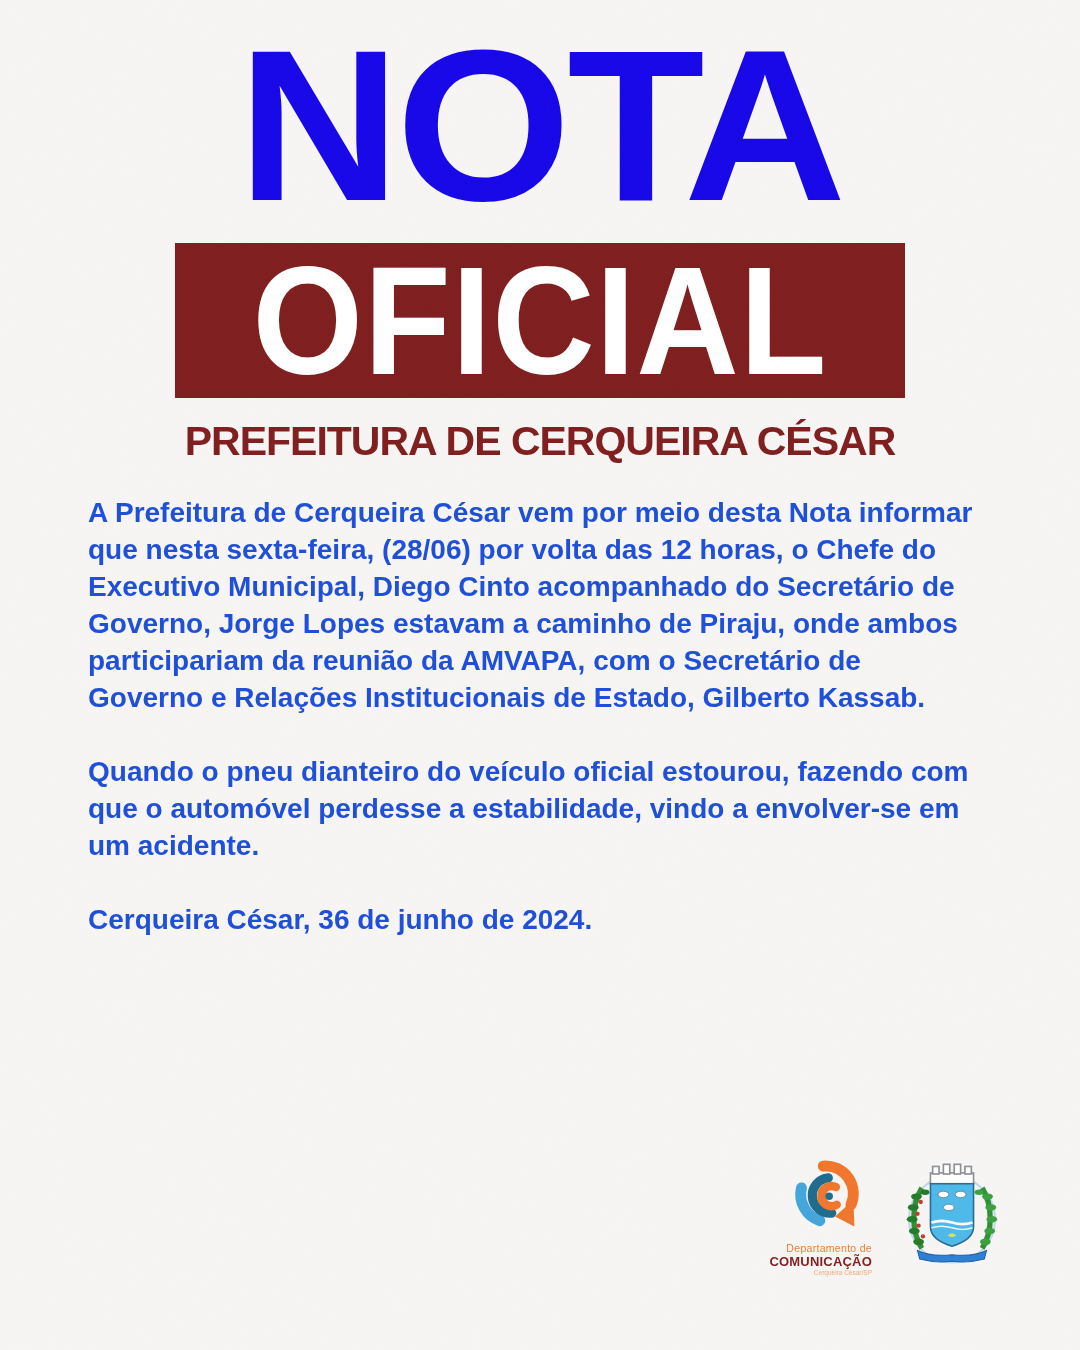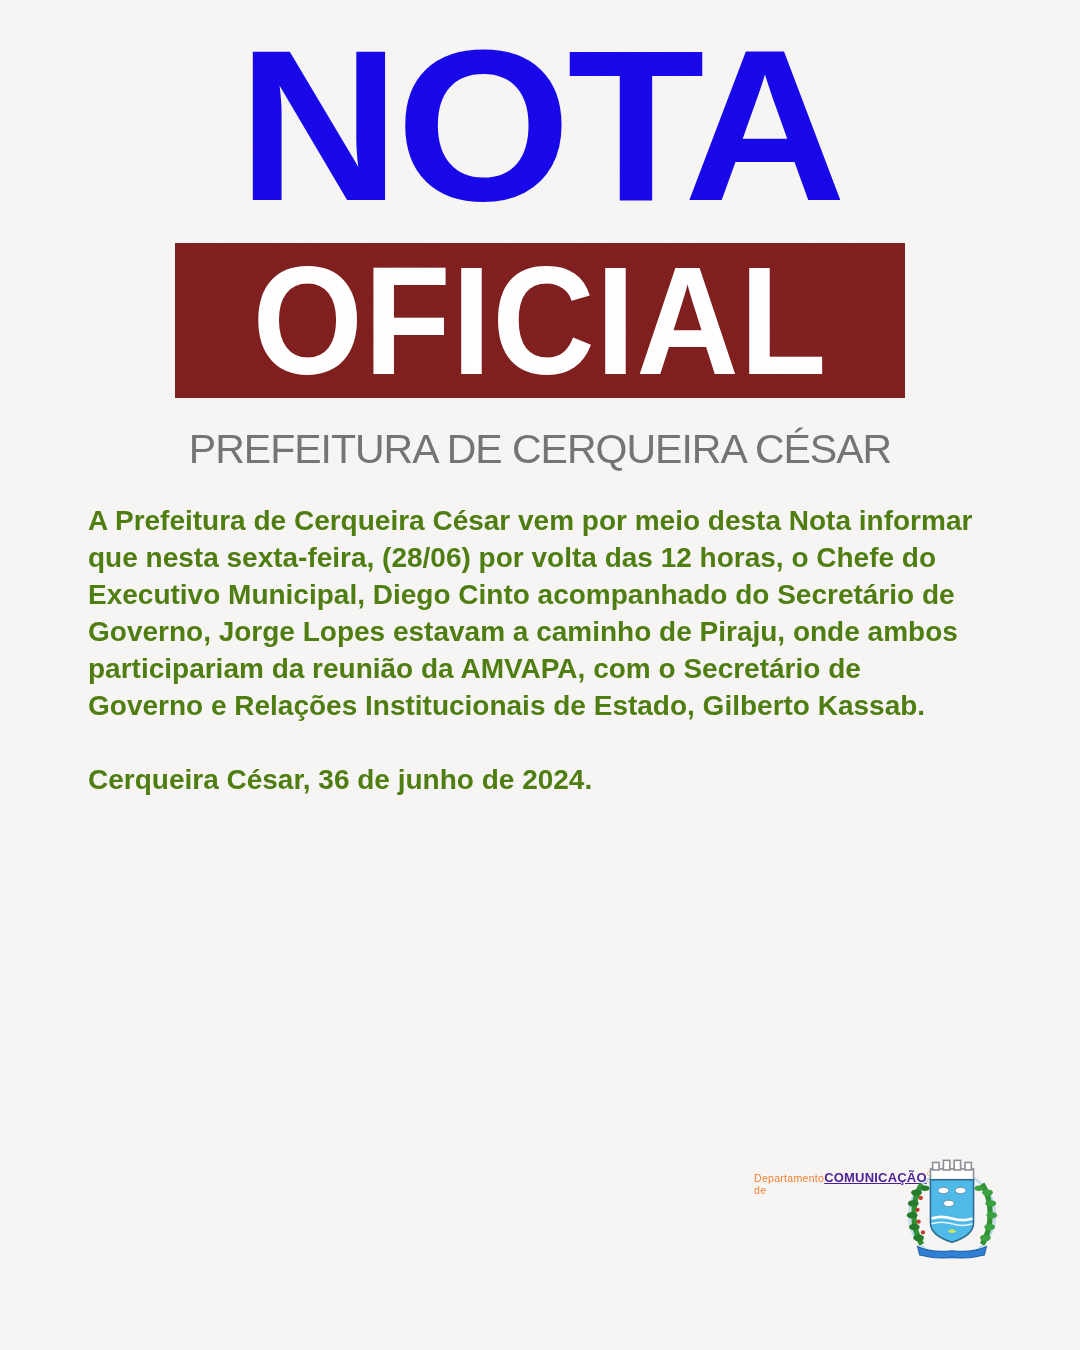--- a/index.html
+++ b/index.html
@@ -38,50 +38,50 @@
   }
   .oficial{
     color:#ffffff;
     font-size:142px;
     font-weight:bold;
     letter-spacing:1px;
     transform:scaleY(1.08);
     line-height:1;
   }
   .subtitle{
-    margin-top:28px;
+    margin-top:20px;
     font-size:41px;
-    font-weight:normal;
+    font-weight:bold;
     letter-spacing:-1px;
-    color:#737373;
+    color:#7f1d1d;
   }
   .body-text{
     position:relative;z-index:2;
     margin:30px 88px 0 88px;
     width:892px;
-    color:#4d7c0f;
+    color:#1d4ed8;
     font-size:28px;
     font-weight:bold;
     line-height:1.32;
     letter-spacing:0px;
   }
   .body-text p{margin:0 0 37px 0;}
   .logos{
     position:absolute;
     top:1156px;right:74px;
     display:flex;align-items:center;gap:26px;
     z-index:3;
   }
   .com-logo{
     width:118px;
-    display:flex;flex-direction:row;align-items:flex-start;margin-left:32px;
+    display:flex;flex-direction:column;align-items:flex-end;margin-left:32px;
   }
   .com-logo svg{width:84px;height:84px;}
   .com-line1{font-size:10.5px;color:#ef7d2f;letter-spacing:.3px;margin-top:2px;}
-  .com-line2{font-size:13px;font-weight:bold;color:#4c1d95;letter-spacing:.2px;text-decoration:underline;}
+  .com-line2{font-size:13px;font-weight:bold;color:#7f1d1d;letter-spacing:.2px;}
   .com-line3{font-size:6.5px;color:#f2a873;}
   .coat{width:108px;height:112px;}
 </style>
 </head>
 <body>
 
 <div class="page">
 
   <svg class="noise" width="1080" height="1350">
     <filter id="n">
@@ -94,20 +94,21 @@
   <header class="header">
     <h1 class="nota">NOTA</h1>
     <div class="oficial-box">
       <span class="oficial">OFICIAL</span>
     </div>
     <div class="subtitle">PREFEITURA DE CERQUEIRA CÉSAR</div>
   </header>
 
   <main class="body-text">
     <p>A Prefeitura de Cerqueira César vem por meio desta Nota informar que nesta sexta-feira, (28/06) por volta das 12 horas, o Chefe do Executivo Municipal, Diego Cinto acompanhado do Secretário de Governo, Jorge Lopes estavam a caminho de Piraju, onde ambos participariam da reunião da AMVAPA, com o Secretário de Governo e Relações Institucionais de Estado, Gilberto Kassab.</p>
+    <p>Quando o pneu dianteiro do veículo oficial estourou, fazendo com que o automóvel perdesse a estabilidade, vindo a envolver-se em um acidente.</p>
     <p>Cerqueira César, 36 de junho de 2024.</p>
   </main>
 
   <footer class="logos">
 
     <div class="com-logo">
       <svg viewBox="0 0 100 100">
 
         <path d="M 42 12 A 33 33 0 0 1 75 58" fill="none" stroke="#f0762b" stroke-width="13" stroke-linecap="round"></path>
         <path d="M 78 52 L 79 84 L 56 72 Z" fill="#f0762b"></path>

